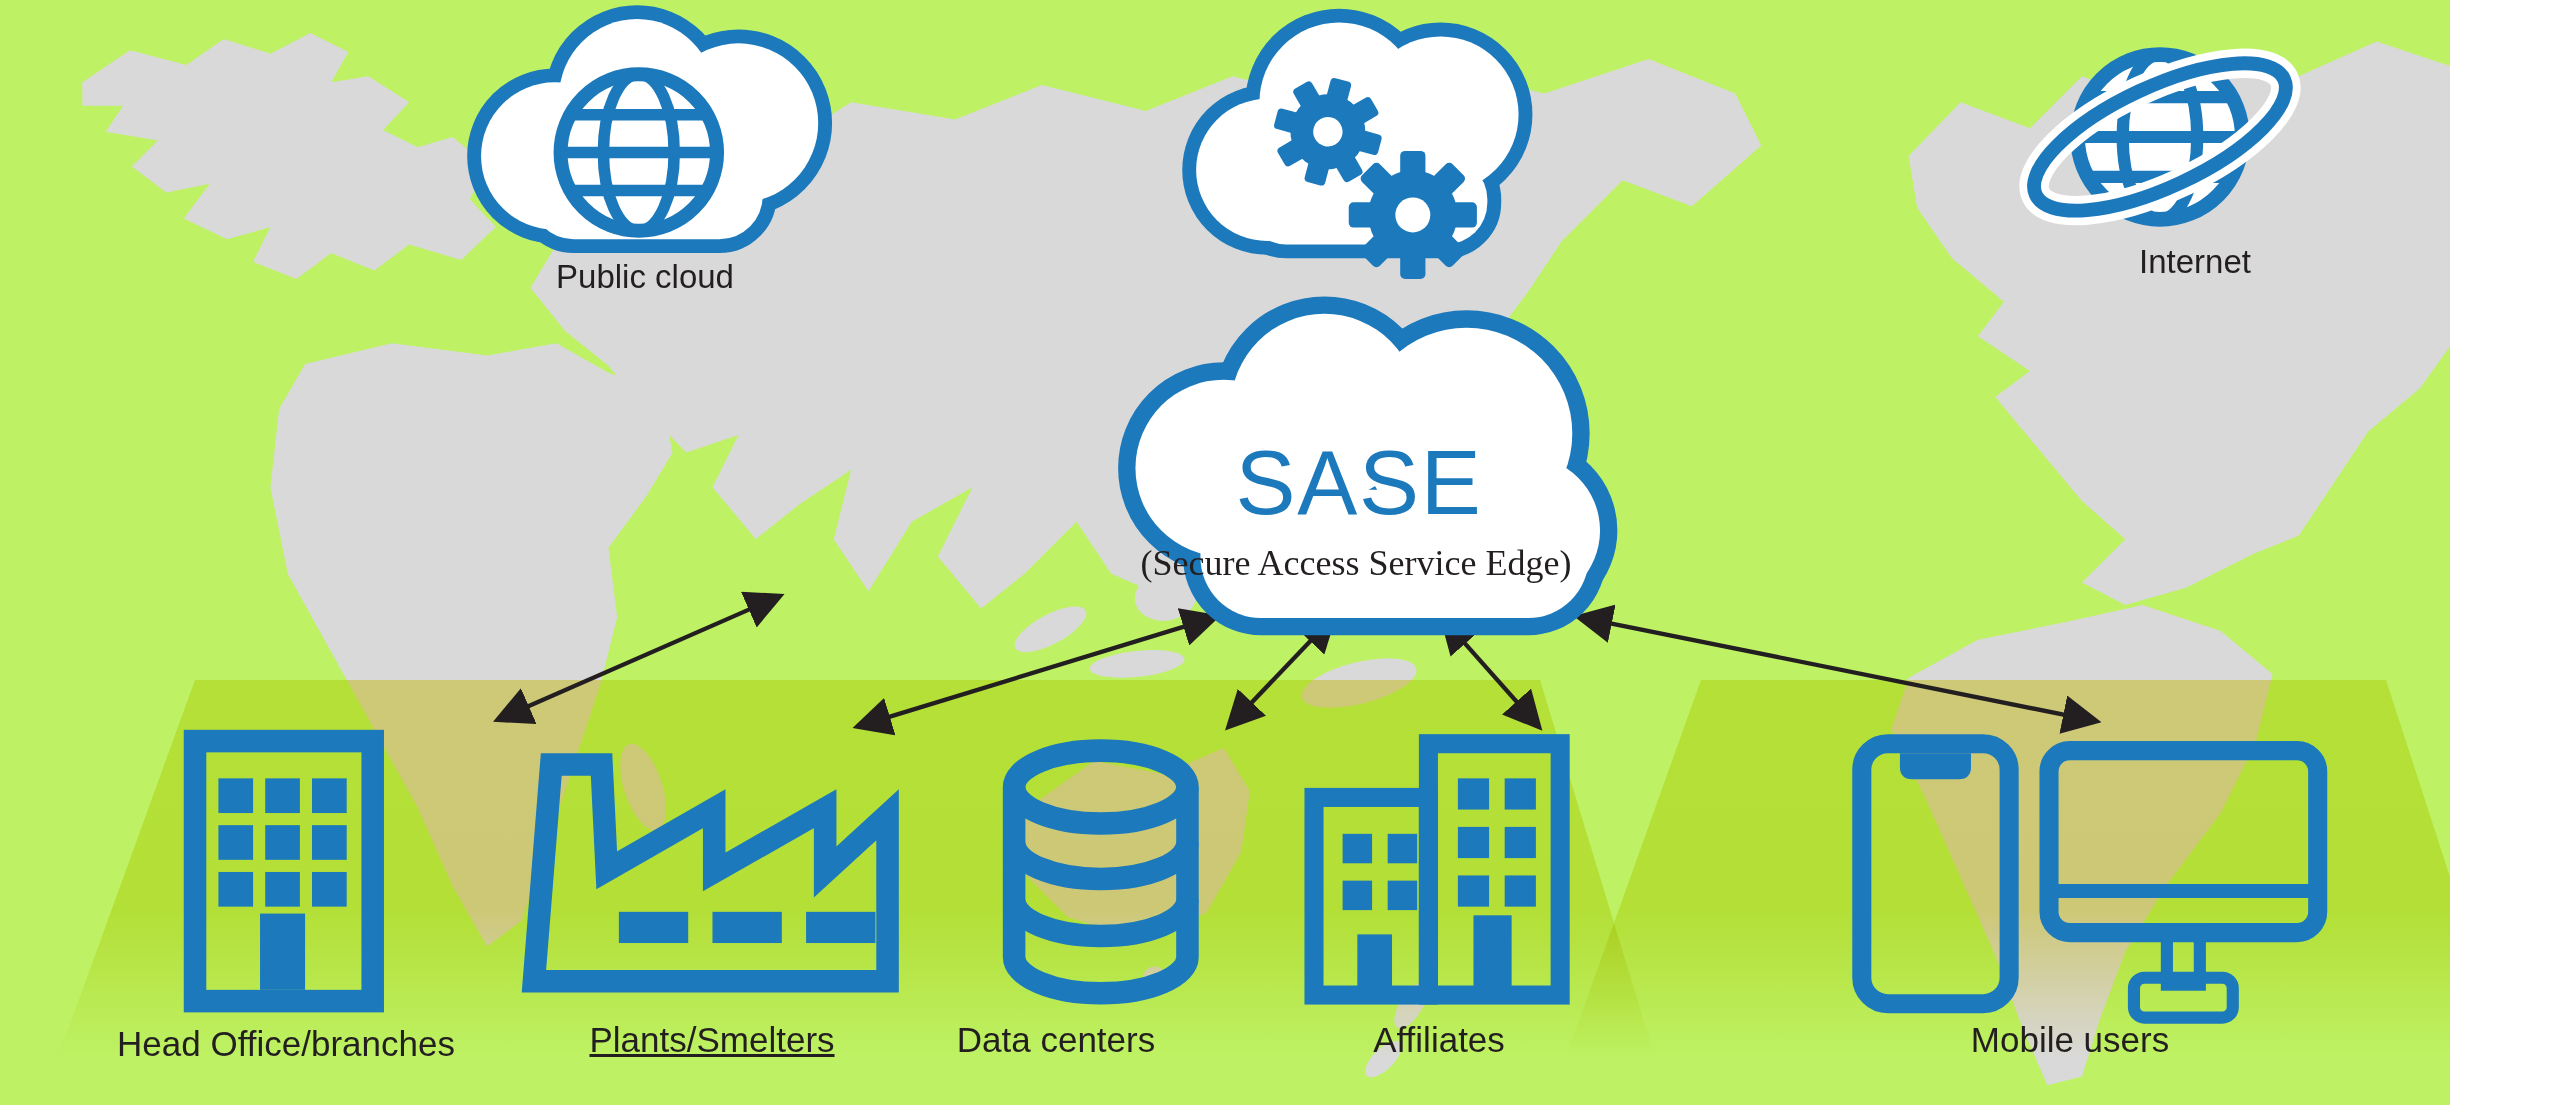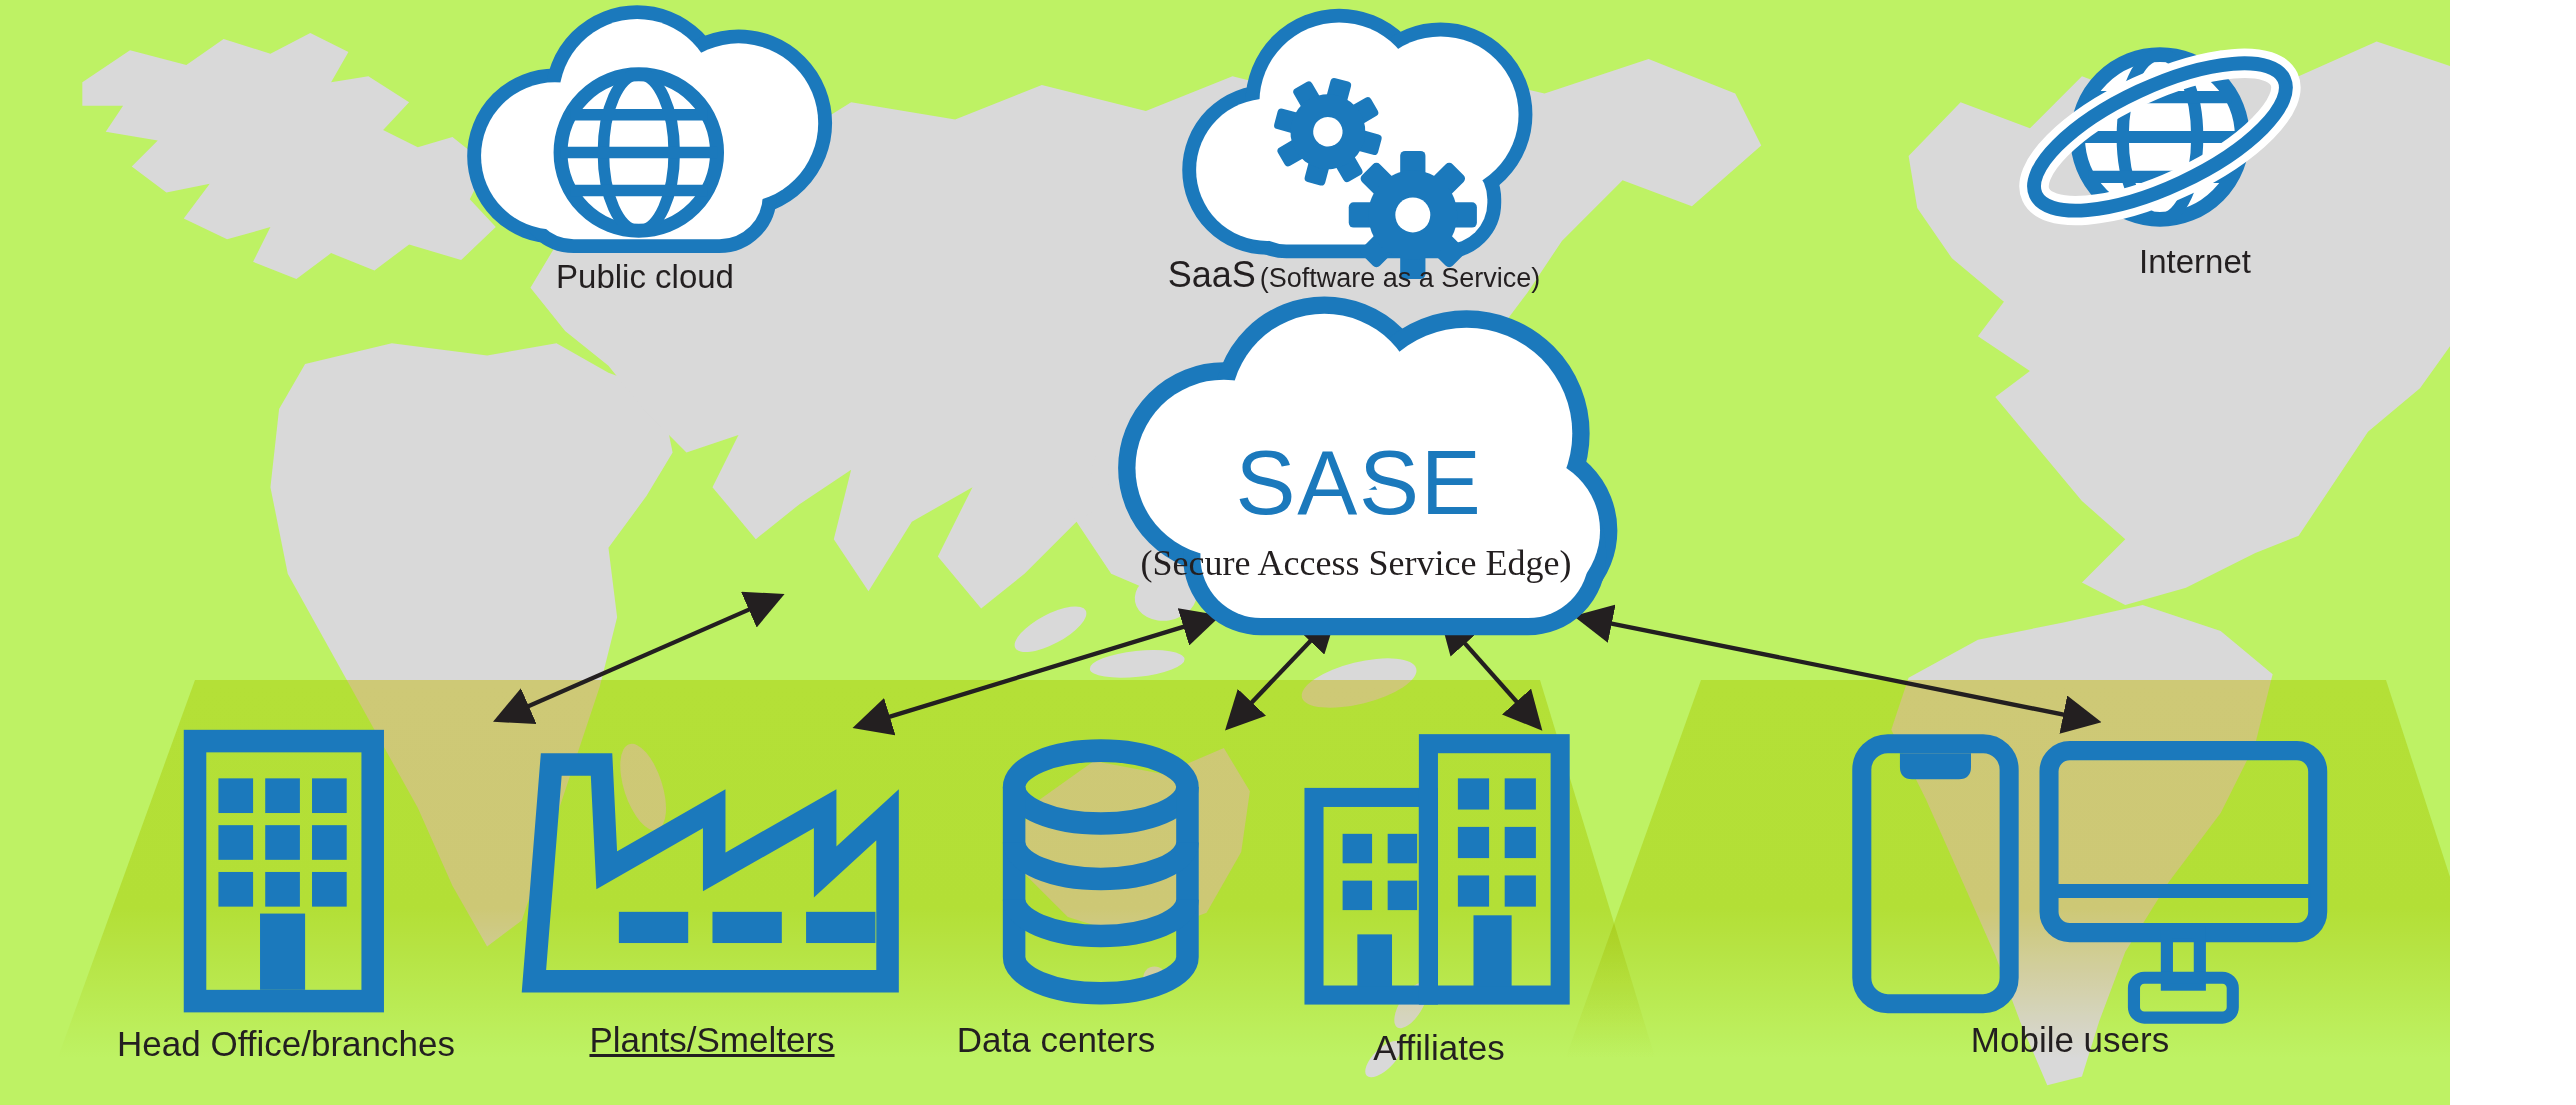--- a/index.html
+++ b/index.html
@@ -208,36 +208,32 @@
         <rect x="2364" y="866" width="310" height="210" rx="24" stroke-width="22"></rect>
         <line x1="2372" y1="1028" x2="2666" y2="1028" stroke-width="16"></line>
         <rect x="2500" y="1076" width="38" height="60" stroke-width="14"></rect>
         <rect x="2462" y="1128" width="114" height="46" rx="12" stroke-width="14"></rect>
       </g>
     </g>
   </svg>
 
   <div class="lbl lbl-top" style="left:645px;top:257px;">Public cloud</div>
 
-  <div class="lbl" style="left:1354px;top:253px;">
-    <span class="saas-big">SaaS</span>
-    <span class="saas-small">(Software as a Service)</span>
-  </div>
 
   <div class="lbl lbl-top" style="left:2195px;top:242px;">Internet</div>
 
   <div class="lbl sase-title" style="left:1359px;top:438px;">SASE</div>
   <div class="lbl sase-sub" style="left:1356px;top:542px;">(Secure Access Service Edge)</div>
 
   <div class="lbl lbl-site two-line" style="left:286px;top:1019px;">
     <div>Head Office/branches</div>
   </div>
 
   <div class="lbl lbl-site" style="left:712px;top:1019px;text-decoration:underline;">Plants/Smelters</div>
 
   <div class="lbl lbl-site" style="left:1056px;top:1019px;">Data centers</div>
 
-  <div class="lbl lbl-site" style="left:1439px;top:1019px;margin-top:8px;">Affiliates</div>
+  <div class="lbl lbl-site" style="left:1439px;top:1019px;">Affiliates</div>
 
   <div class="lbl lbl-site" style="left:2070px;top:1019px;">Mobile users</div>
 
 </div>
 
 
 </body></html>

